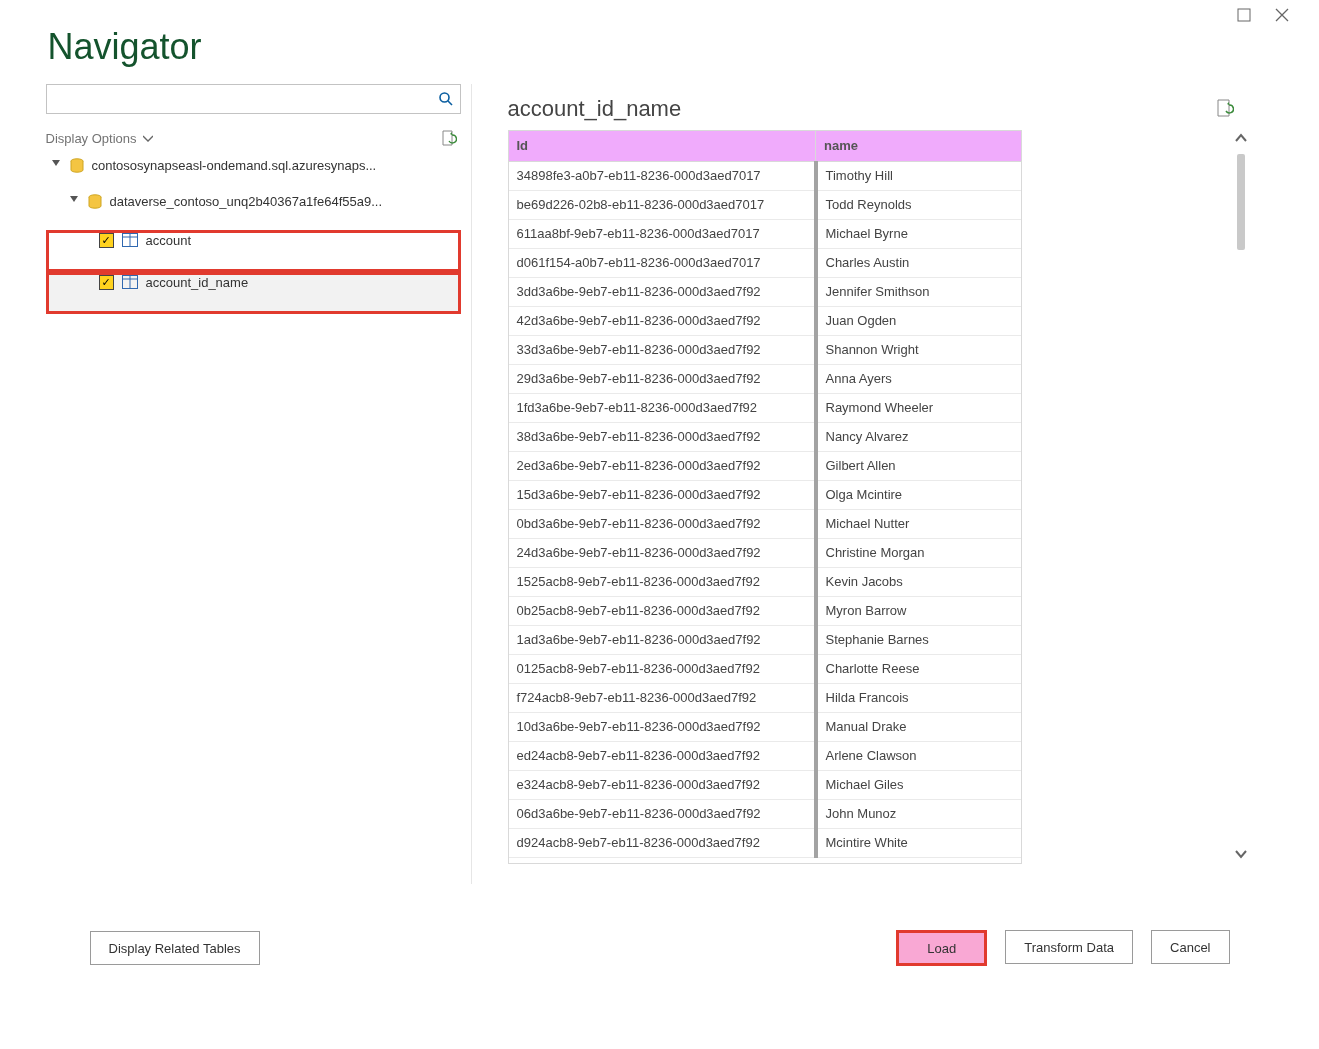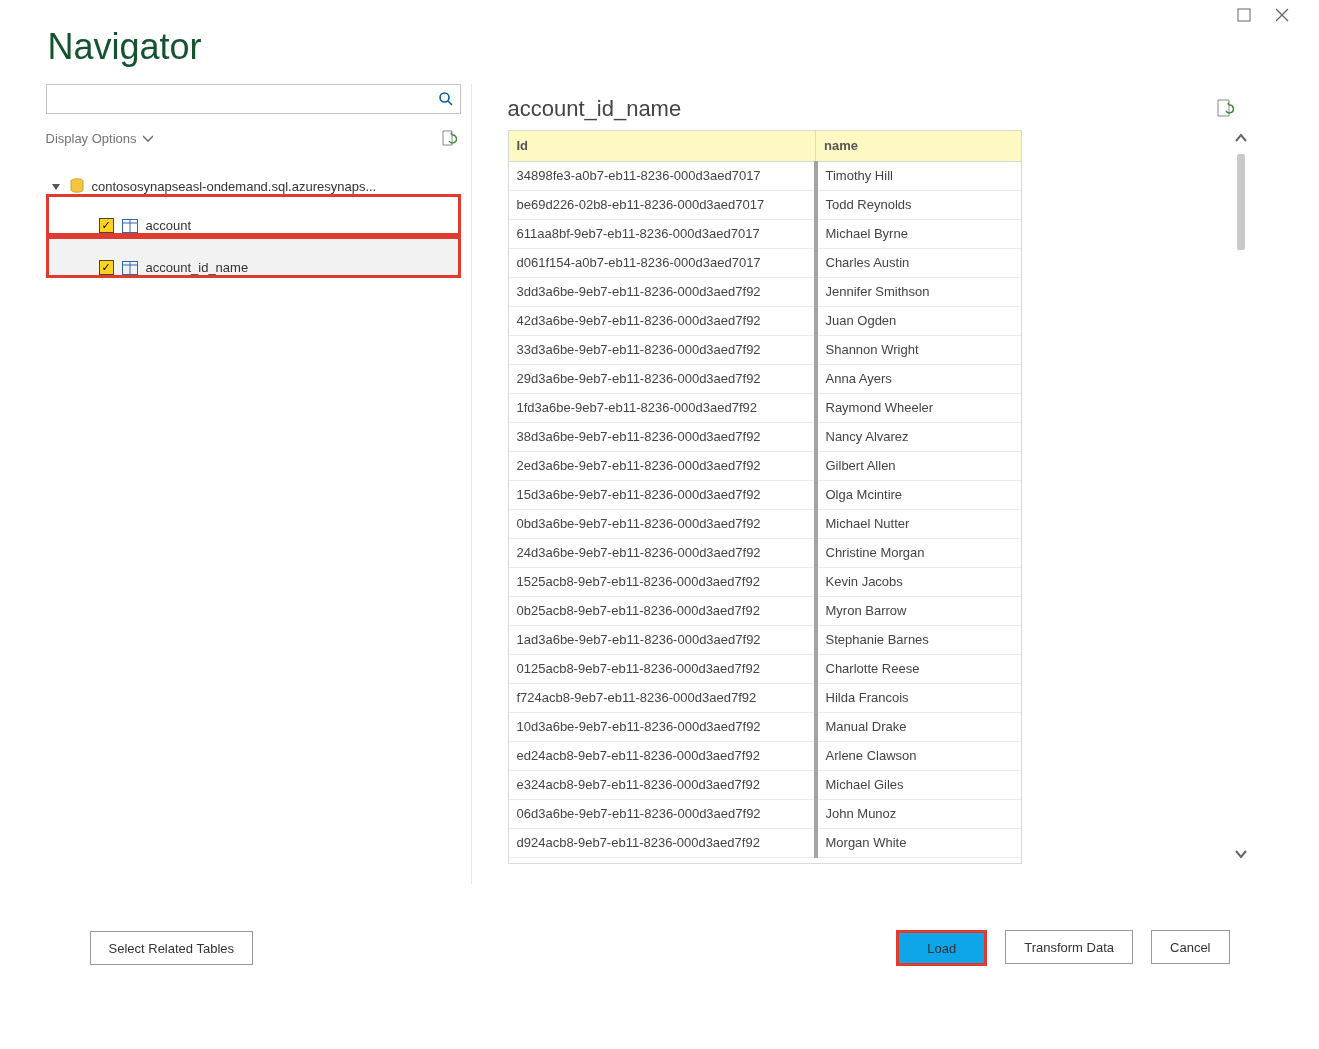--- a/index.html
+++ b/index.html
@@ -95,21 +95,21 @@
     display: flex;
     align-items: center;
     justify-content: center;
     cursor: pointer;
   }
   .tree {
     margin-top: 4px;
   }
   .tree-row {
     display: flex;
-    align-items: flex-end;
+    align-items: flex-start;
     height: 36px;
     gap: 8px;
     white-space: nowrap;
     overflow: hidden;
     text-overflow: ellipsis;
   }
   .tree-text {
     overflow: hidden;
     text-overflow: ellipsis;
   }
@@ -167,21 +167,21 @@
     overflow: hidden;
     position: relative;
   }
   table.data {
     border-collapse: collapse;
     width: 100%;
     table-layout: fixed;
   }
   table.data th {
     text-align: left;
-    background: #fef9c3;
+    background: #f0abfc;
     color: #555;
     font-weight: 600;
     padding: 6px 8px;
     border-bottom: 1px solid #d9d9d9;
     border-right: 1px solid #d9d9d9;
     height: 30px;
   }
   table.data th:last-child { border-right: none; }
   table.data td {
     padding: 5px 8px;
@@ -232,21 +232,21 @@
     height: 34px;
     padding: 0 18px;
     font-size: 13px;
     color: #333;
     display: inline-flex;
     align-items: center;
     justify-content: center;
     cursor: pointer;
   }
   .btn-load {
-    background: #0ea5e9;
+    background: #f9a8d4;
     border: 3px solid #e13a2e;
     padding: 0 28px;
     height: 36px;
   }
   .footer-right {
     margin-left: auto;
     display: flex;
     gap: 18px;
   }
 </style>
@@ -310,20 +310,34 @@
             </span>
           <span class="db-icon">
               <svg width="14" height="16" viewBox="0 0 14 16">
                 <ellipse cx="7" cy="3" rx="6" ry="2.2" fill="#f4c542" stroke="#cfa521"></ellipse>
                 <path d="M1 3 v9 a6 2.2 0 0 0 12 0 v-9" fill="#f4c542" stroke="#cfa521"></path>
               </svg>
             </span>
           <span class="tree-text">contososynapseasl-ondemand.sql.azuresynaps...</span>
         </div>
 
+        <div class="tree-row indent-1">
+          <span class="expand">
+              <svg width="8" height="8" viewBox="0 0 8 8">
+                <path d="M0 0 L8 0 L4 6 z" fill="#555"></path>
+              </svg>
+            </span>
+          <span class="db-icon">
+              <svg width="14" height="16" viewBox="0 0 14 16">
+                <ellipse cx="7" cy="3" rx="6" ry="2.2" fill="#f4c542" stroke="#cfa521"></ellipse>
+                <path d="M1 3 v9 a6 2.2 0 0 0 12 0 v-9" fill="#f4c542" stroke="#cfa521"></path>
+              </svg>
+            </span>
+          <span class="tree-text">dataverse_contoso_unq2b40367a1fe64f55a9...</span>
+        </div>
 
         <div class="tree-row leaf highlight-row">
           <span class="chk">✓</span>
           <span class="tbl-icon">
               <svg width="16" height="14" viewBox="0 0 16 14">
                 <rect x="0.5" y="0.5" width="15" height="13" fill="none" stroke="#3068b0"></rect>
                 <path d="M0 4 H16 M8 0 V14" stroke="#3068b0"></path>
               </svg>
             </span>
           <span class="tree-text">account</span>
@@ -456,21 +470,21 @@
                 <tr>
                   <td>e324acb8-9eb7-eb11-8236-000d3aed7f92</td>
                   <td>Michael Giles</td>
                 </tr>
                 <tr>
                   <td>06d3a6be-9eb7-eb11-8236-000d3aed7f92</td>
                   <td>John Munoz</td>
                 </tr>
                 <tr>
                   <td>d924acb8-9eb7-eb11-8236-000d3aed7f92</td>
-                  <td>Morgan White</td>
+                  <td>Mcintire White</td>
                 </tr>
               </tbody>
           </table>
         </div>
 
         <div class="vscroll-track">
           <div class="arrow-btn">
             <svg width="14" height="12" viewBox="0 0 14 12">
                 <path d="M2 9 L7 3 L12 9" fill="none" stroke="#666" stroke-width="2"></path>
               </svg>
@@ -482,20 +496,20 @@
             <svg width="14" height="12" viewBox="0 0 14 12">
                 <path d="M2 3 L7 9 L12 3" fill="none" stroke="#666" stroke-width="2"></path>
               </svg>
           </div>
         </div>
       </div>
     </div>
   </div>
 
   <div class="footer">
-    <button class="btn">Select Related Tables</button>
+    <button class="btn">Display Related Tables</button>
     <div class="footer-right">
       <button class="btn btn-load">Load</button>
       <button class="btn">Transform Data</button>
       <button class="btn">Cancel</button>
     </div>
   </div>
 </div>
 
 </body></html>

